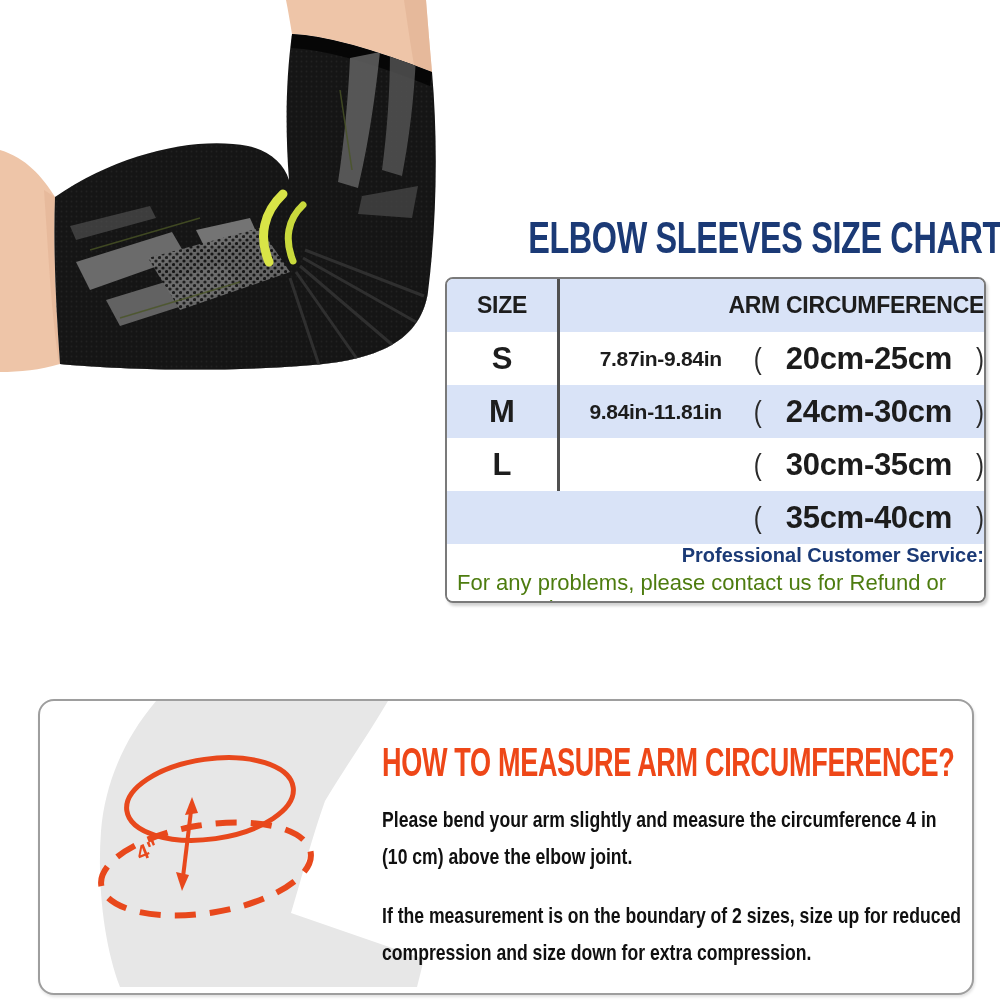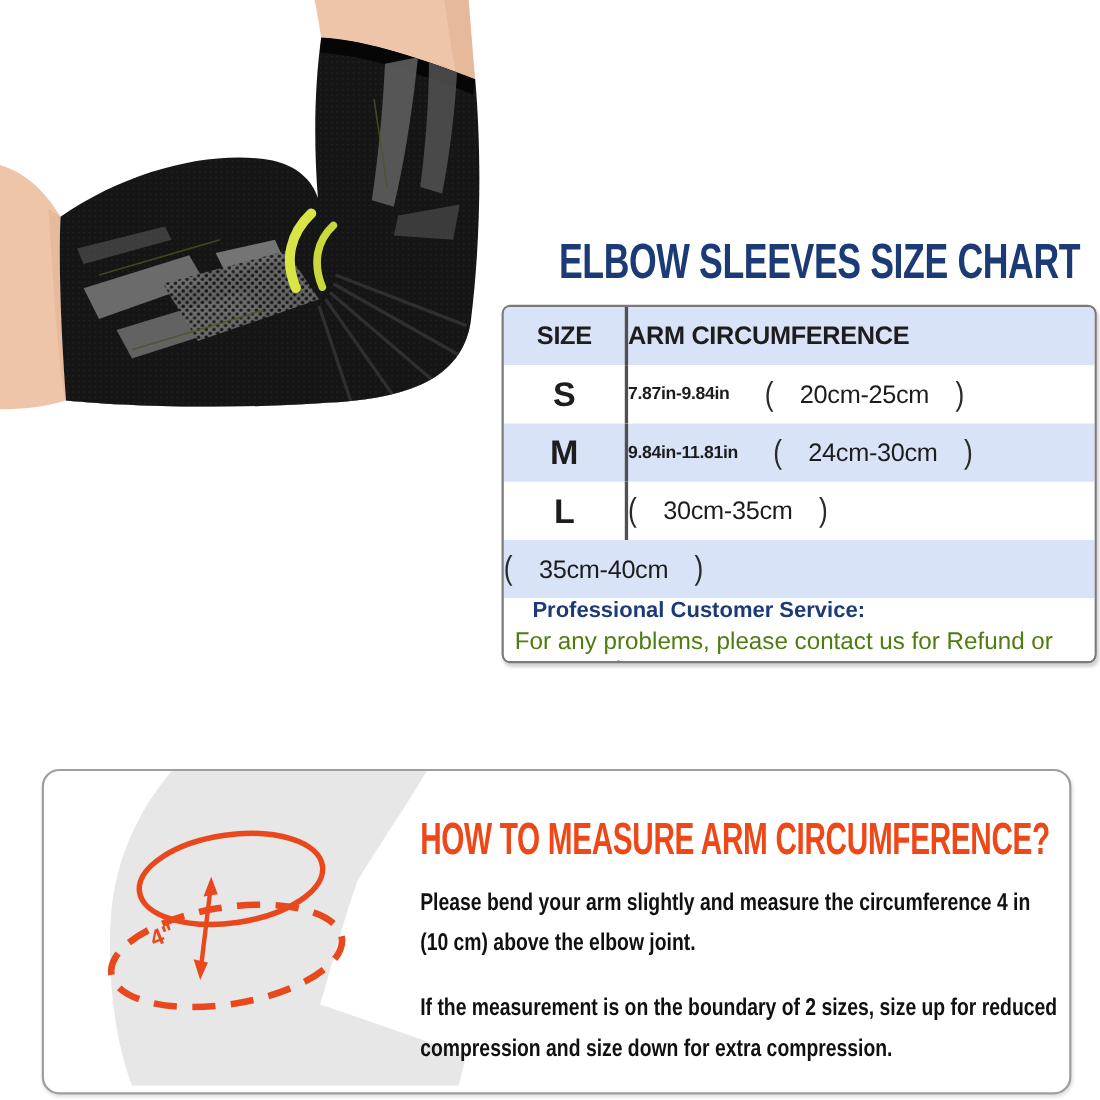--- a/index.html
+++ b/index.html
@@ -7,48 +7,48 @@
     width:1000px;height:1000px;position:relative;background:#ffffff;
     font-family:"Liberation Sans", sans-serif;color:#1c1c1c;overflow:hidden;
   }
   .abs{position:absolute;}
 
   
   #photo{left:0;top:0;}
 
   
   .chart-title{
-    left:416px;top:214px;width:537px;height:48px;line-height:48px;
+    left:436px;top:214px;width:537px;height:48px;line-height:48px;
     text-align:right;white-space:nowrap;
   }
   .chart-title .squeeze{
     display:inline-block;transform:scaleX(.72);transform-origin:center;
     font-size:45px;font-weight:bold;color:#1b3a76;letter-spacing:-.5px;
   }
 
   
   .size-table{
-    left:456px;top:277px;width:537px;height:322px;background:#ffffff;
+    left:445px;top:277px;width:537px;height:322px;background:#ffffff;
     border:2px solid #7a7a7a;border-radius:8px;overflow:hidden;
     display:flex;flex-direction:column;box-shadow:2px 3px 3px rgba(0,0,0,.18);
   }
   .trow{display:flex;height:53px;flex:0 0 53px;align-items:stretch;background:#ffffff;}
   .trow.blue{background:#d9e3f7;}
   .c-size{
     width:110px;flex:0 0 110px;border-right:3px solid #505050;
     display:flex;align-items:center;justify-content:center;
   }
-  .c-arm{flex:1;display:flex;align-items:center;justify-content:flex-start;}
+  .c-arm{flex:1;display:flex;align-items:center;justify-content:flex-end;}
   .head-label{font-size:23px;font-weight:bold;color:#1d1d1d;letter-spacing:-.3px;}
   .size-letter{font-size:31px;font-weight:bold;color:#1d1d1d;}
-  .inch{font-size:16px;font-weight:bold;letter-spacing:-.3px;margin-right:32px;}
-  .cmv{font-size:23px;font-weight:normal;letter-spacing:-.3px;margin:0 24px;}
+  .inch{font-size:21px;font-weight:bold;letter-spacing:-.3px;margin-right:32px;}
+  .cmv{font-size:31px;font-weight:bold;letter-spacing:-.3px;margin:0 24px;}
   .paren{font-size:24px;font-weight:400;color:#2a2a2a;transform:scaleY(1.25);}
   .tfoot{flex:1;display:flex;flex-direction:column;justify-content:center;background:#ffffff;padding-bottom:4px;}
-  .tfoot .fh{margin-left:26px;font-size:20px;font-weight:bold;color:#1b3a76;}
+  .tfoot .fh{margin-left:26px;font-size:20px;font-weight:bold;color:#1b3a76;text-align:right;}
   .tfoot .ft{margin-left:10px;margin-top:3px;font-size:22px;color:#4d7c0f;}
 
   
   .panel{
     left:38px;top:699px;width:932px;height:292px;background:#ffffff;
     border:2px solid #9e9e9e;border-radius:16px;overflow:hidden;
     box-shadow:1px 2px 3px rgba(0,0,0,.12);
   }
   .panel-heading{
     position:absolute;left:342px;top:38px;white-space:nowrap;

